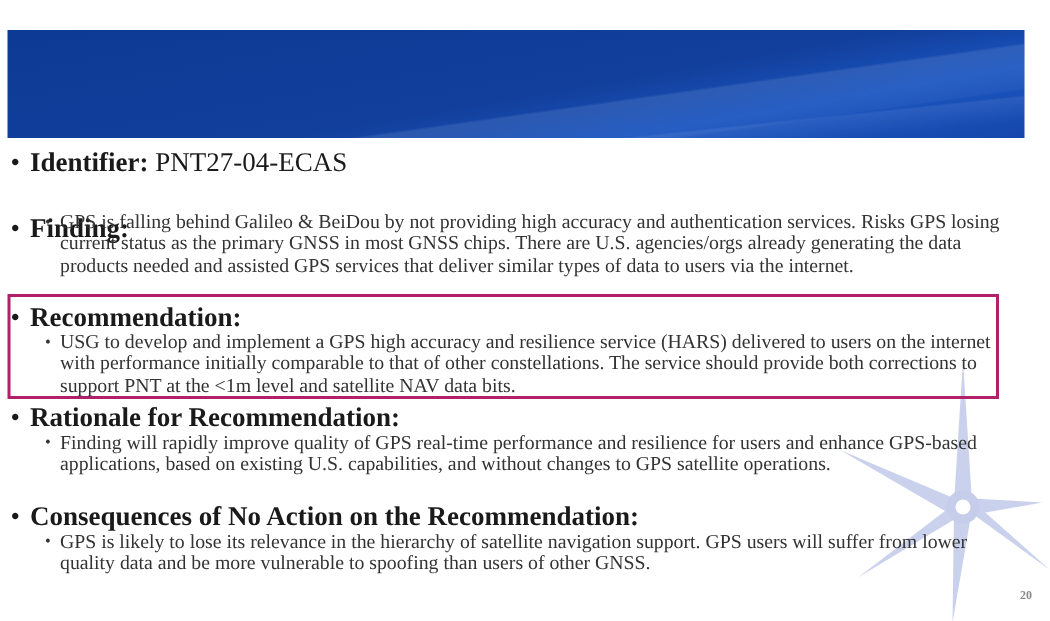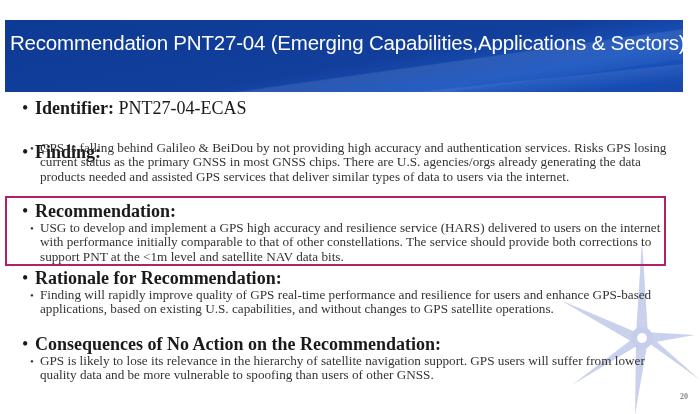--- a/index.html
+++ b/index.html
@@ -11,38 +11,37 @@
   }
   .title-bar .sheen1 { position:absolute; left:0; top:0; width:100%; height:100%;
     background: linear-gradient(172deg, transparent 62%, rgba(255,255,255,0.10) 63%, rgba(255,255,255,0.04) 80%, transparent 81%); }
   .title-bar .sheen2 { position:absolute; left:0; top:0; width:100%; height:100%;
     background: linear-gradient(174deg, transparent 80%, rgba(255,255,255,0.08) 81%, transparent 92%); }
   .title-line { position:absolute; left:5px; color:#ffffff; font-family:"Liberation Sans", sans-serif; font-size:20.5px; white-space:nowrap; letter-spacing:-0.2px; }
   .title-line.l1 { top:11px; }
   .title-line.l2 { top:37px; }
   .title-line sup { font-size:11px; vertical-align:top; position:relative; top:-1px; }
 
-  .bullet { position:absolute; left:22px; font-size:18px; color:#1a1a1a; white-space:nowrap; }
+  .bullet { position:absolute; left:7px; font-size:18px; color:#1a1a1a; white-space:nowrap; }
   .bullet .dot { display:inline-block; width:13px; }
   .bullet .lbl { font-weight:bold; }
   .sub { position:absolute; left:40px; font-size:13.2px; line-height:14.3px; color:#333; width:640px; }
   .sub .dot { position:absolute; left:-10px; top:0; font-size:11px; }
 
   .rec-box { position:absolute; left:5px; top:196px; width:661px; height:70px; border:2.5px solid #b0216a; box-sizing:border-box; }
 
   .star { position:absolute; left:560px; top:240px; width:140px; height:175px; }
   .page-num { position:absolute; right:12px; top:392px; font-size:8px; color:#888;font-weight:bold; }
 </style>
 </head>
 <body>
 
 <div class="title-bar">
   <div class="sheen1"></div>
     <div class="sheen2"></div>
-  <div class="title-line l1">Recommendation PNT27-04 (Emerging Capabilities,Applications &amp; Sectors)</div>
 </div>
 
 <svg class="star" viewBox="0 0 140 175">
   <g fill="#c5cdea" opacity="0.9">
     <polygon points="82,0 88,95 76,95"></polygon>
     <polygon points="75,175 88,100 76,100"></polygon>
     <polygon points="0,60 78,93 74,103"></polygon>
     <polygon points="140,140 82,98 86,92"></polygon>
     <polygon points="12,145 76,96 80,104"></polygon>
     <polygon points="135,95 84,92 84,104"></polygon>

